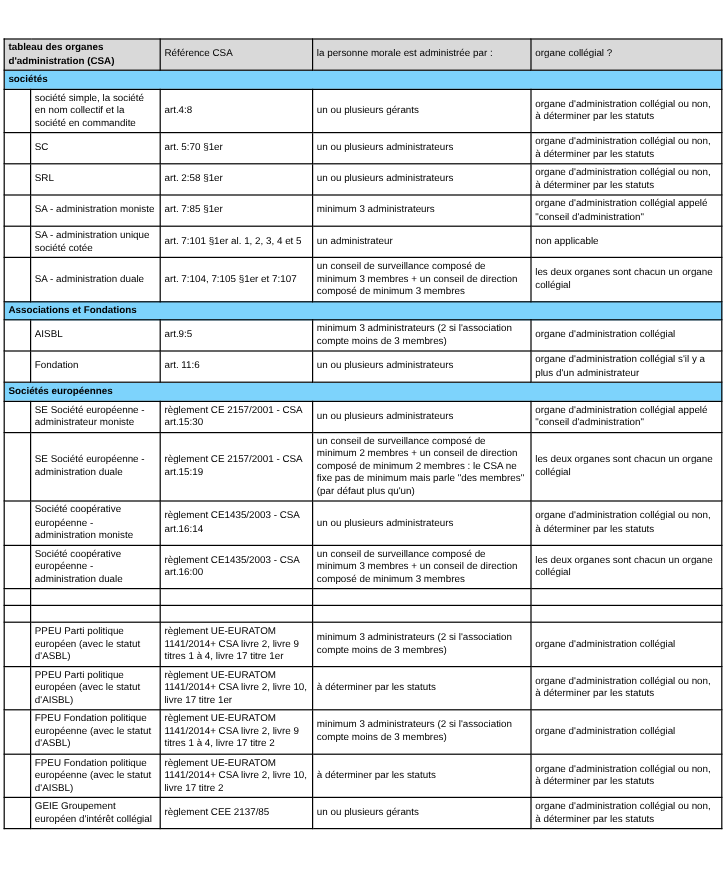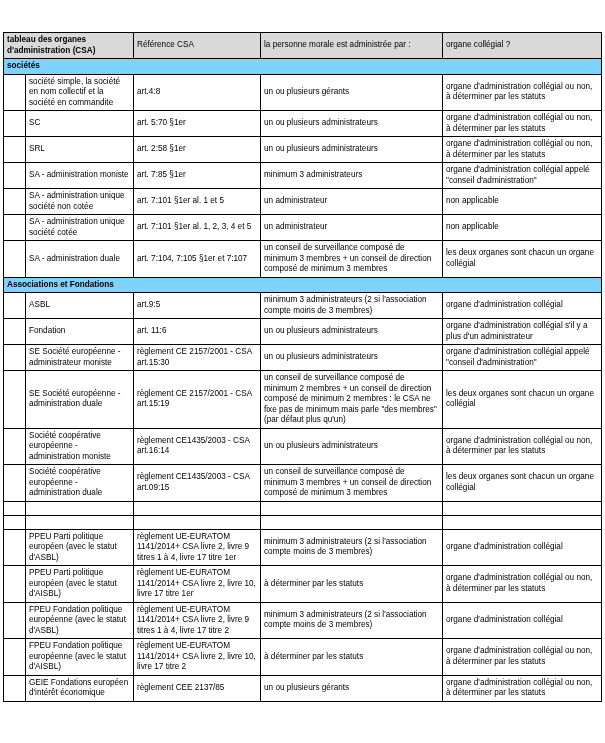--- a/index.html
+++ b/index.html
@@ -109,59 +109,55 @@
       </tr>
       <tr>
         <td class="lbl"></td>
         <td>SA - administration moniste</td>
         <td>art. 7:85 §1er</td>
         <td>minimum 3 administrateurs</td>
         <td>organe d'administration collégial appelé "conseil d'administration"</td>
       </tr>
       <tr>
         <td class="lbl"></td>
-        <td>SA - administration unique société non cotée</td>
-        <td>art. 7:101 §1er al. 1 et 5</td>
-        <td>un administrateur</td>
-        <td>non applicable</td>
-      </tr>
-      <tr>
-        <td class="lbl"></td>
         <td>SA - administration unique société cotée</td>
         <td>art. 7:101 §1er al. 1, 2, 3, 4 et 5</td>
         <td>un administrateur</td>
         <td>non applicable</td>
       </tr>
       <tr>
         <td class="lbl"></td>
         <td>SA - administration duale</td>
         <td>art. 7:104, 7:105 §1er et 7:107</td>
         <td>un conseil de surveillance composé de minimum 3 membres + un conseil de direction composé de minimum 3 membres</td>
         <td>les deux organes sont chacun un organe collégial</td>
       </tr>
 
       <tr>
         <td class="section" colspan="5">Associations et Fondations</td>
       </tr>
 
       <tr>
         <td class="lbl"></td>
-        <td>ASBL</td>
+        <td>AISBL</td>
         <td>art.9:5</td>
         <td>minimum 3 administrateurs (2 si l'association compte moins de 3 membres)</td>
         <td>organe d'administration collégial</td>
       </tr>
       <tr>
         <td class="lbl"></td>
         <td>Fondation</td>
         <td>art. 11:6</td>
         <td>un ou plusieurs administrateurs</td>
         <td>organe d'administration collégial s'il y a plus d'un administrateur</td>
       </tr>
 
+      <tr>
+        <td class="section" colspan="5">Sociétés européennes</td>
+      </tr>
 
       <tr>
         <td class="lbl"></td>
         <td>SE Société européenne - administrateur moniste</td>
         <td>règlement CE 2157/2001 - CSA art.15:30</td>
         <td>un ou plusieurs administrateurs</td>
         <td>organe d'administration collégial appelé "conseil d'administration"</td>
       </tr>
       <tr>
         <td class="lbl"></td>
@@ -173,21 +169,21 @@
       <tr>
         <td class="lbl"></td>
         <td>Société coopérative européenne - administration moniste</td>
         <td>règlement CE1435/2003 - CSA art.16:14</td>
         <td>un ou plusieurs administrateurs</td>
         <td>organe d'administration collégial ou non, à déterminer par les statuts</td>
       </tr>
       <tr>
         <td class="lbl"></td>
         <td>Société coopérative européenne - administration duale</td>
-        <td>règlement CE1435/2003 - CSA art.09:15</td>
+        <td>règlement CE1435/2003 - CSA art.16:00</td>
         <td>un conseil de surveillance composé de minimum 3 membres + un conseil de direction composé de minimum 3 membres</td>
         <td>les deux organes sont chacun un organe collégial</td>
       </tr>
 
       <tr>
         <td class="empty"></td>
         <td class="empty"></td>
         <td class="empty"></td>
         <td class="empty"></td>
         <td class="empty"></td>
@@ -223,20 +219,20 @@
       </tr>
       <tr>
         <td class="lbl"></td>
         <td>FPEU Fondation politique européenne (avec le statut d'AISBL)</td>
         <td>règlement UE-EURATOM 1141/2014+ CSA livre 2, livre 10, livre 17 titre 2</td>
         <td>à déterminer par les statuts</td>
         <td>organe d'administration collégial ou non, à déterminer par les statuts</td>
       </tr>
       <tr>
         <td class="lbl"></td>
-        <td>GEIE Fondations européen d'intérêt économique</td>
+        <td>GEIE Groupement européen d'intérêt collégial</td>
         <td>règlement CEE 2137/85</td>
         <td>un ou plusieurs gérants</td>
         <td>organe d'administration collégial ou non, à déterminer par les statuts</td>
       </tr>
     </tbody>
   </table>
 </div>
 
 </body></html>

